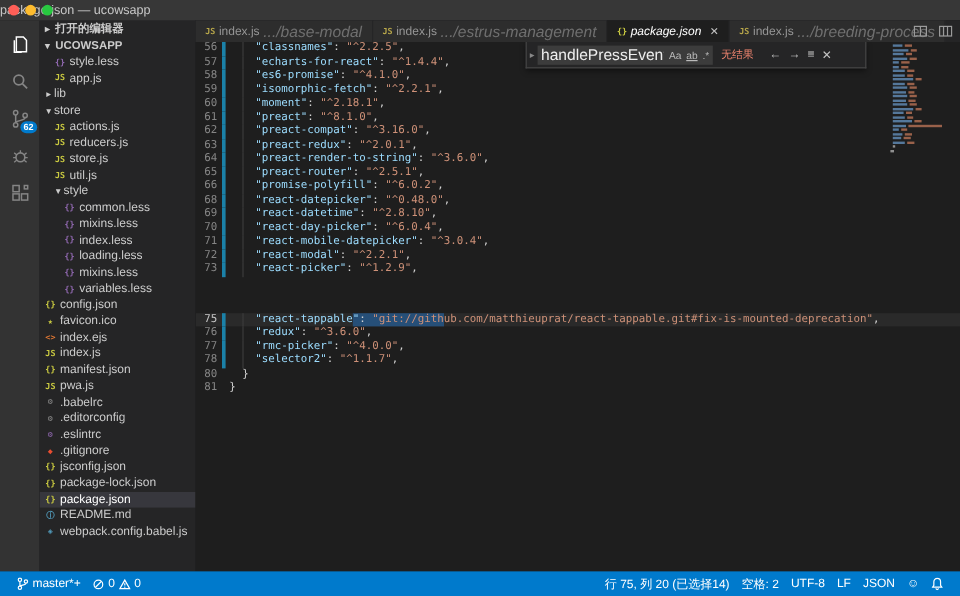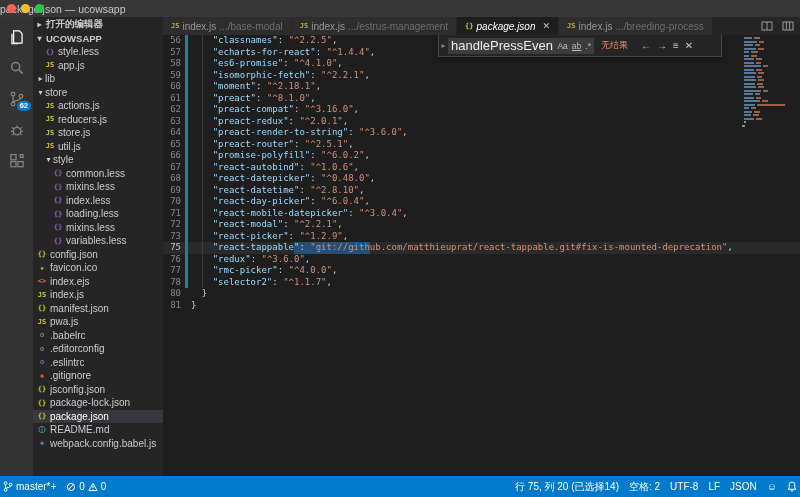--- a/index.html
+++ b/index.html
@@ -26,26 +26,26 @@
   .file-icon{width:12px;flex:none;font-size:7px;font-weight:bold;text-align:center;margin-right:2px;font-family:"DejaVu Sans Mono",monospace;}
   .tree-label{overflow:hidden;text-overflow:ellipsis;}
   
   .editor-pane{flex:1;display:flex;flex-direction:column;min-width:0;background:#1e1e1e;position:relative;}
   .tabbar{height:18px;background:#252526;display:flex;flex:none;position:relative;}
   .tabs-container{display:flex;}
   .tab{display:flex;align-items:center;gap:3px;padding:0 8px;background:#2d2d2d;border-right:1px solid #252526;font-size:10px;color:#969696;cursor:pointer;white-space:nowrap;}
   .tab.active{background:#1e1e1e;color:#ffffff;}
   .tab.active .tab-label{font-style:italic;}
   .tab-icon{font-size:7px;font-weight:bold;font-family:"DejaVu Sans Mono",monospace;}
-  .tab .hint{font-size:10px;color:#6f6f6f;}
+  .tab .hint{font-size:13px;color:#6f6f6f;font-style:italic;}
   .tab .close{margin-left:4px;color:#c5c5c5;font-size:9px;}
   .tab-actions{position:absolute;right:6px;top:0;height:18px;display:flex;align-items:center;gap:9px;}
   .code-area{flex:1;position:relative;overflow:hidden;font-family:"DejaVu Sans Mono",monospace;font-size:9px;}
   .code-line{display:flex;height:11.5px;line-height:11.5px;}
-  .code-line.current{background:rgba(255,255,255,.055);}
+  .code-line.current{background:rgba(255,255,255,.055);margin-top:30px;}
   .line-num{width:22px;flex:none;text-align:right;color:#858585;padding-right:4px;}
   .current .line-num{color:#c6c6c6;}
   .git-mod{width:3px;flex:none;}
   .git-mod.on{background:#1b81a8;}
   .line-content{position:relative;flex:1;margin-left:3px;min-width:0;}
   .g1 .line-content{background-image:linear-gradient(#3a3a3a,#3a3a3a);background-size:1px 100%;background-position:11px 0;background-repeat:no-repeat;}
   .line-text{white-space:pre;position:relative;z-index:1;display:inline-block;}
   .tok-key{color:#9cdcfe}.tok-str{color:#ce9178}.tok-punc{color:#d4d4d4}
   .selection{position:absolute;top:0;bottom:0;background:#264f78;z-index:0;}
   
@@ -56,21 +56,21 @@
   .find-opt{font-size:8.5px;color:#bbbbbb;margin-left:4px;cursor:pointer;flex:none;}
   .find-opt.u{text-decoration:underline;}
   .find-results{font-size:9px;color:#f48771;margin:0 7px;white-space:nowrap;}
   .find-btn{color:#c5c5c5;font-size:10px;margin-left:6px;cursor:pointer;flex:none;}
   
   .minimap{position:absolute;top:2px;right:3px;width:56px;z-index:2;}
   .mm-row{display:flex;height:2px;margin-bottom:1.5px;}
   .mm-seg{height:2px;flex:none;}
   .mm-key{background:#55789b}.mm-str{background:#99614a}.mm-punc{background:#8f8f8f}
   
-  .statusbar{height:21px;background:#007acc;display:flex;align-items:center;color:#ffffff;font-size:10px;padding:0 3px;flex:none;}
+  .statusbar{height:21px;background:#007acc;display:flex;align-items:center;color:#ffffff;font-size:10px;padding:0 14px;flex:none;}
   .sb-left,.sb-right{display:flex;align-items:center;gap:10px;}
   .sb-right{margin-left:auto;}
   .sb-item{display:flex;align-items:center;gap:3px;white-space:nowrap;cursor:pointer;}
   svg{display:block;}
 </style>
 </head>
 <body>
 
 <div class="titlebar">
   <div class="traffic">
@@ -354,25 +354,20 @@
           </div>
           <div class="code-line g1">
             <span class="line-num">65</span>
             <span class="git-mod on"></span>
             <span class="line-content"><span class="line-text"><span class="tok-punc">    </span><span class="tok-key">"preact-router"</span><span class="tok-punc">: </span><span class="tok-str">"^2.5.1"</span><span class="tok-punc">,</span></span></span>
           </div>
           <div class="code-line g1">
             <span class="line-num">66</span>
             <span class="git-mod on"></span>
             <span class="line-content"><span class="line-text"><span class="tok-punc">    </span><span class="tok-key">"promise-polyfill"</span><span class="tok-punc">: </span><span class="tok-str">"^6.0.2"</span><span class="tok-punc">,</span></span></span>
-          </div>
-          <div class="code-line g1">
-            <span class="line-num">67</span>
-            <span class="git-mod on"></span>
-            <span class="line-content"><span class="line-text"><span class="tok-punc">    </span><span class="tok-key">"react-autobind"</span><span class="tok-punc">: </span><span class="tok-str">"^1.0.6"</span><span class="tok-punc">,</span></span></span>
           </div>
           <div class="code-line g1">
             <span class="line-num">68</span>
             <span class="git-mod on"></span>
             <span class="line-content"><span class="line-text"><span class="tok-punc">    </span><span class="tok-key">"react-datepicker"</span><span class="tok-punc">: </span><span class="tok-str">"^0.48.0"</span><span class="tok-punc">,</span></span></span>
           </div>
           <div class="code-line g1">
             <span class="line-num">69</span>
             <span class="git-mod on"></span>
             <span class="line-content"><span class="line-text"><span class="tok-punc">    </span><span class="tok-key">"react-datetime"</span><span class="tok-punc">: </span><span class="tok-str">"^2.8.10"</span><span class="tok-punc">,</span></span></span>

